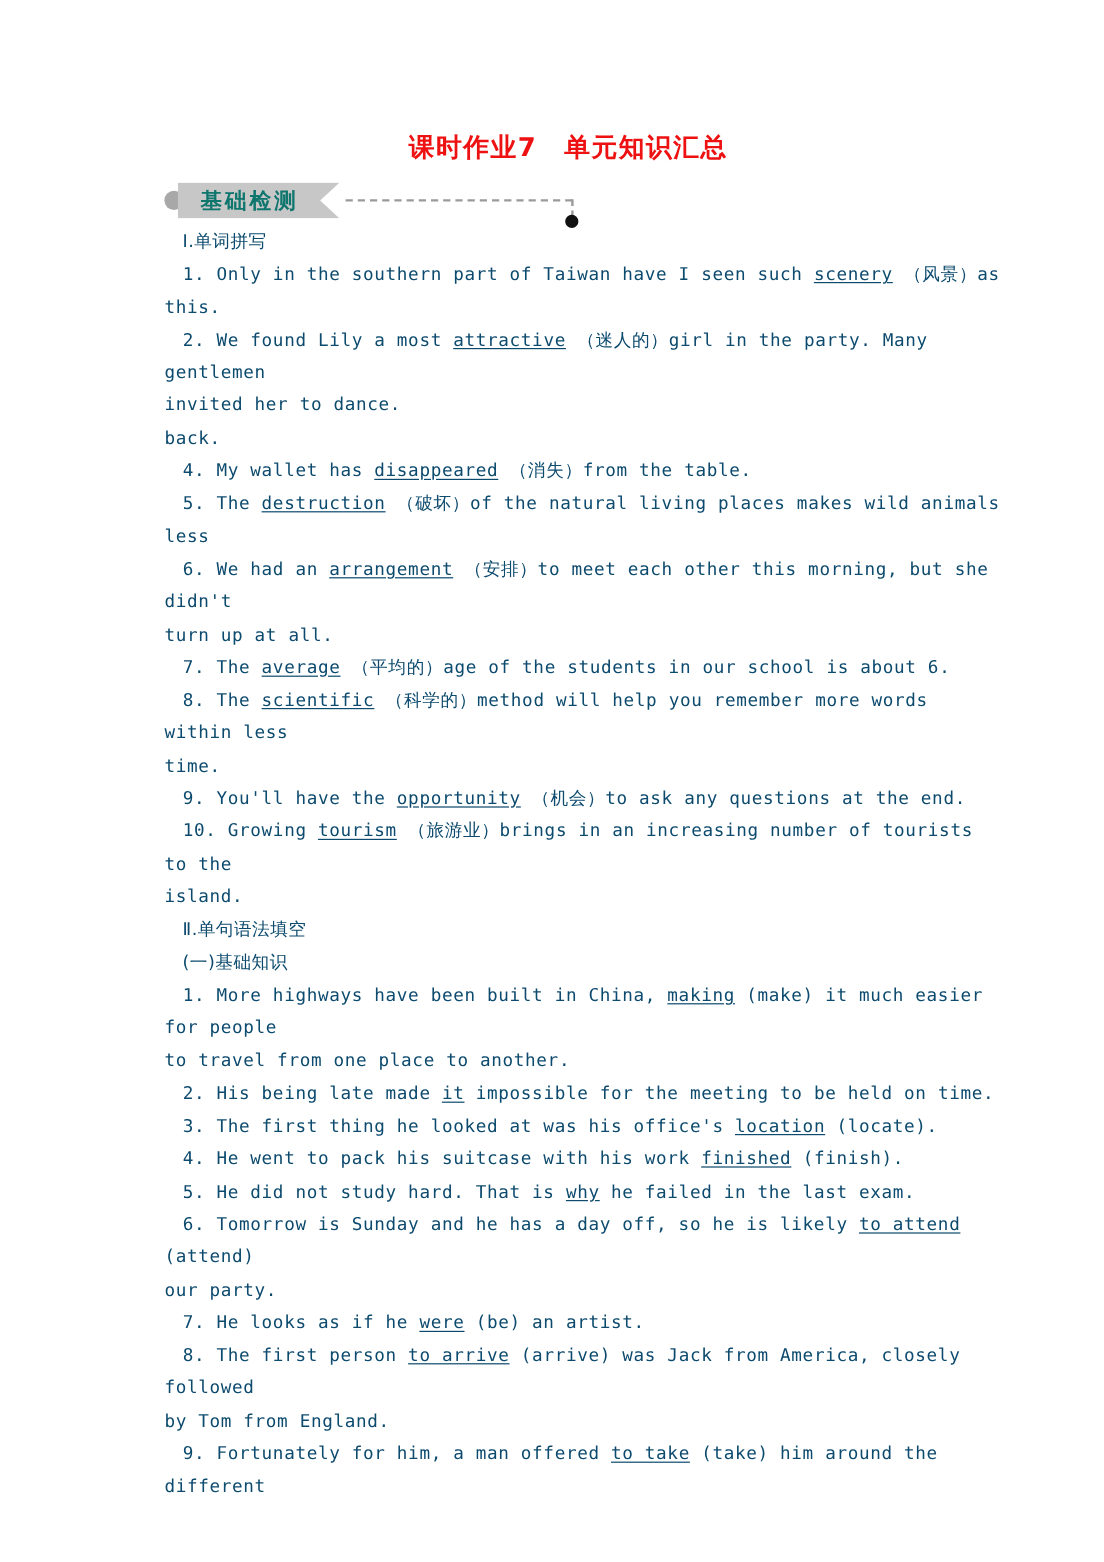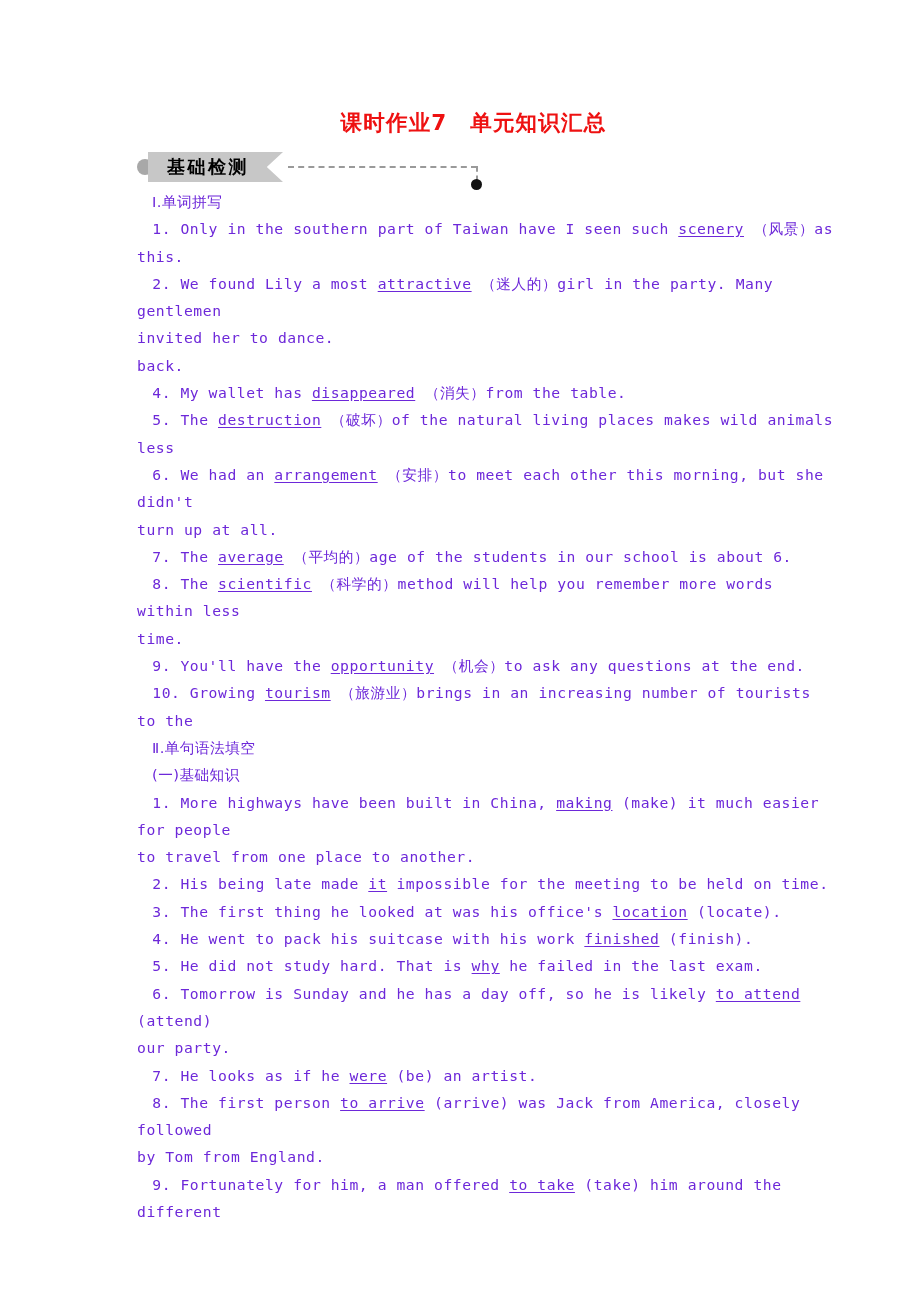--- a/index.html
+++ b/index.html
@@ -69,21 +69,21 @@
     -webkit-clip-path: polygon(0 0, 100% 0, 88% 50%, 100% 100%, 0 100%);
     clip-path: polygon(0 0, 100% 0, 88% 50%, 100% 100%, 0 100%);
   }
   .banner-label {
     position: absolute;
     left: 30px;
     top: 3px;
     font-family: "DejaVu Sans", "Liberation Sans", sans-serif;
     font-size: 18px;
     font-weight: bold;
-    color: #000000;
+    color: #0f766e;
     letter-spacing: 2.5px;
     white-space: pre;
   }
   .banner-dash {
     position: absolute;
     left: 151px;
     top: 14px;
     width: 189px;
     border-top: 2px dashed #9a9a9a;
   }
@@ -109,21 +109,21 @@
     position: absolute;
     left: 137px;
     top: 188px;
     width: 700px;
   }
   .line {
     font-size: 14.7px;
     line-height: 27.3px;
     letter-spacing: 0.55px;
     white-space: pre-wrap;
-    color: #6d28d9;
+    color: #0c4a6e;
     font-family: "DejaVu Sans Mono", "Liberation Mono", monospace;
   }
   .line.cn {
     font-family: "DejaVu Sans", "Liberation Sans", sans-serif;
     letter-spacing: 0.4px;
   }
   .line u {
     text-decoration: underline;
     text-underline-offset: 2px;
   }
@@ -155,20 +155,21 @@
       <div class="line"><span>back.</span></div>
       <div class="line"><span>　4. My wallet has </span><u>disappeared</u><span> （消失）from the table.</span></div>
       <div class="line"><span>　5. The </span><u>destruction</u><span> （破坏）of the natural living places makes wild animals less</span></div>
       <div class="line"><span>　6. We had an </span><u>arrangement</u><span> （安排）to meet each other this morning, but she didn't</span></div>
       <div class="line"><span>turn up at all.</span></div>
       <div class="line"><span>　7. The </span><u>average</u><span> （平均的）age of the students in our school is about 6.</span></div>
       <div class="line"><span>　8. The </span><u>scientific</u><span> （科学的）method will help you remember more words within less</span></div>
       <div class="line"><span>time.</span></div>
       <div class="line"><span>　9. You'll have the </span><u>opportunity</u><span> （机会）to ask any questions at the end.</span></div>
       <div class="line"><span>　10. Growing </span><u>tourism</u><span> （旅游业）brings in an increasing number of tourists to the</span></div>
+      <div class="line"><span>island.</span></div>
       <div class="line cn">　Ⅱ.单句语法填空</div>
       <div class="line cn">　(一)基础知识</div>
       <div class="line"><span>　1. More highways have been built in China, </span><u>making</u><span> (make) it much easier for people</span></div>
       <div class="line"><span>to travel from one place to another.</span></div>
       <div class="line"><span>　2. His being late made </span><u>it</u><span> impossible for the meeting to be held on time.</span></div>
       <div class="line"><span>　3. The first thing he looked at was his office's </span><u>location</u><span> (locate).</span></div>
       <div class="line"><span>　4. He went to pack his suitcase with his work </span><u>finished</u><span> (finish).</span></div>
       <div class="line"><span>　5. He did not study hard. That is </span><u>why</u><span> he failed in the last exam.</span></div>
       <div class="line"><span>　6. Tomorrow is Sunday and he has a day off, so he is likely </span><u>to attend</u><span> (attend)</span></div>
       <div class="line"><span>our party.</span></div>

